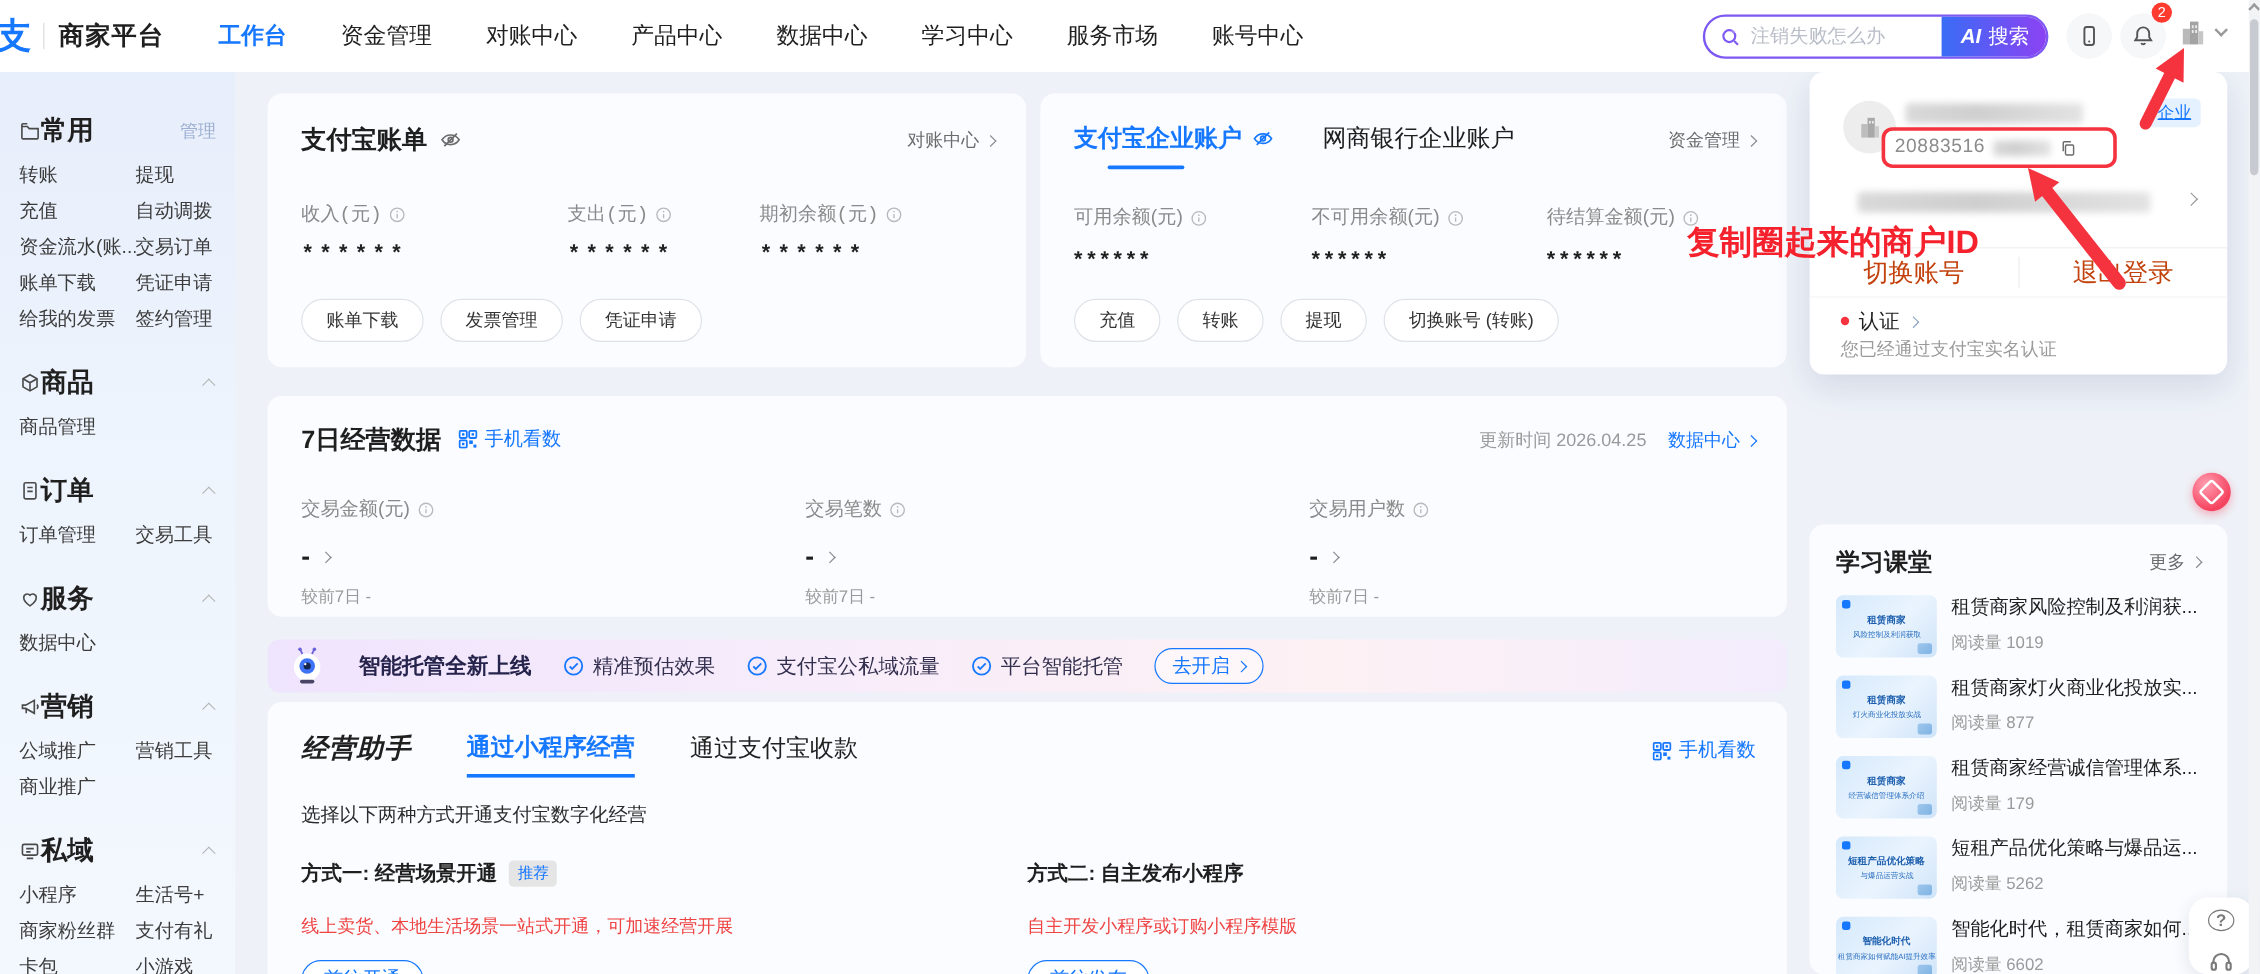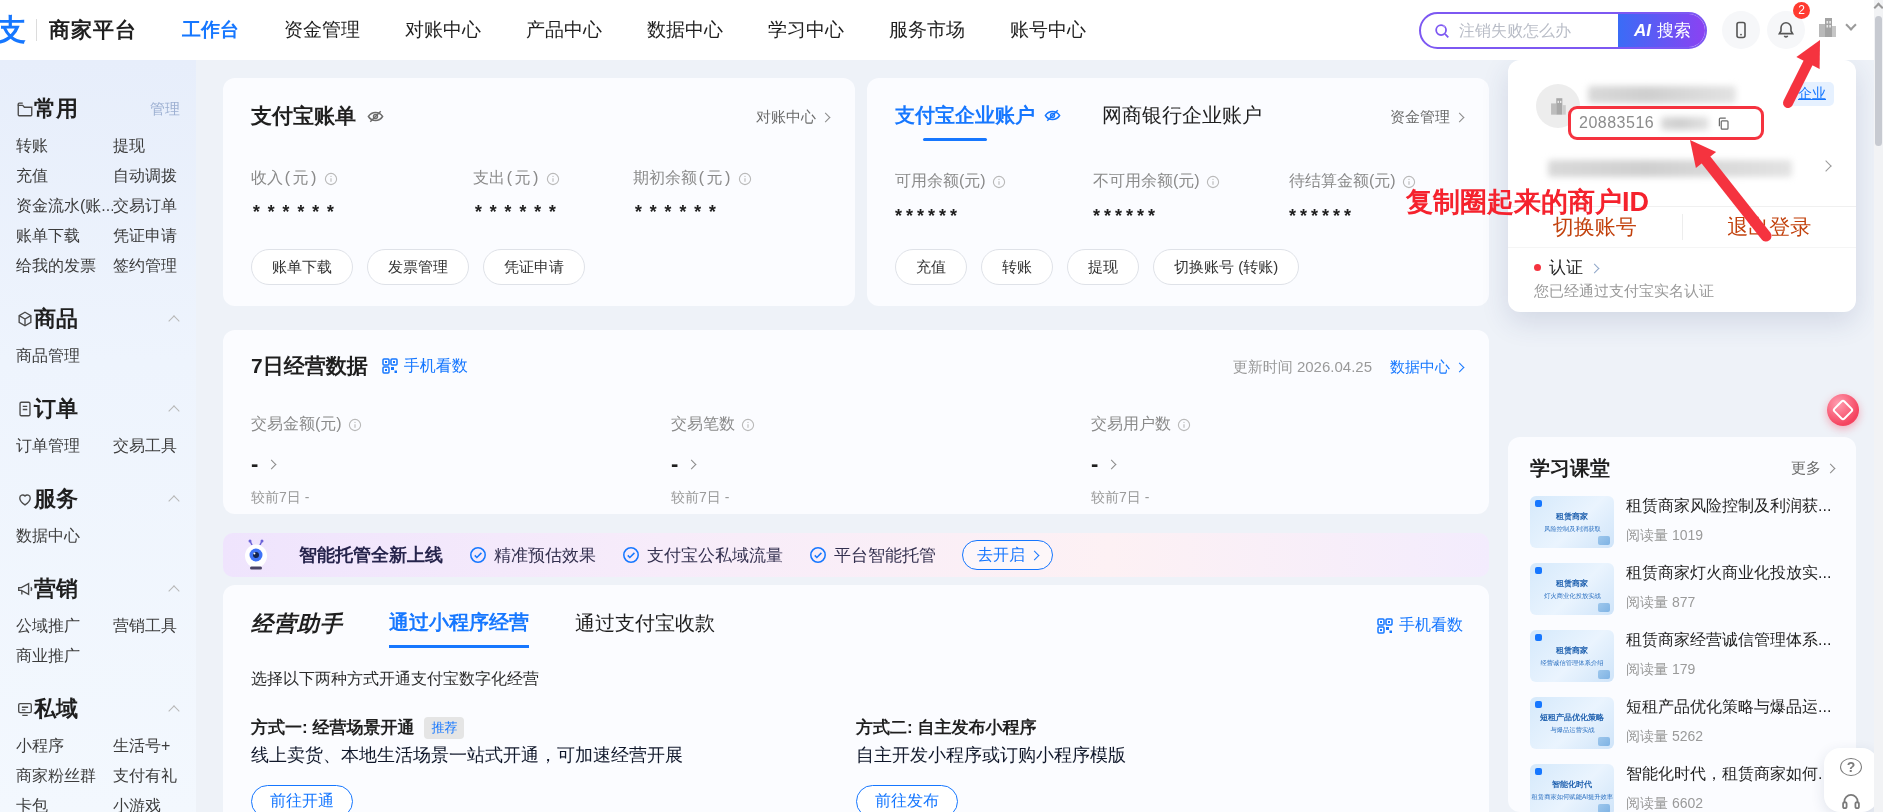--- a/index.html
+++ b/index.html
@@ -89,21 +89,21 @@
   .as-title { font-size:22px; font-weight:bold; font-style:italic; letter-spacing:1px; }
   .as-tab { font-size:20px; color:#1f1f1f; cursor:pointer; padding-bottom:2px; }
   .as-tab.active { color:#1677ff; font-weight:bold; border-bottom:3px solid #1677ff; padding-bottom:9px; margin-bottom:-9px; }
   .as-phone { position:absolute; right:26px; top:30px; }
   .as-sub { margin-top:30px; font-size:16px; color:#2b2b2b; }
   .as-cols { display:flex; margin-top:26px; }
   .as-col { width:624px; }
   .as-name-row { display:flex; align-items:flex-end; gap:10px; }
   .as-name { font-size:17px; font-weight:bold; }
   .as-badge { font-size:13px; color:#1677ff; background:#e5e5e5; padding:2px 7px; border-radius:4px; }
-  .as-desc { margin-top:4px; font-size:18px; color:#0f172a; }
+  .as-desc { margin-top:24px; font-size:15px; color:#ef4444; }
   .as-btn { margin-top:18px; width:max-content; height:33px; padding:0 18px; border:1.5px solid #1677ff; border-radius:17px; color:#1677ff; font-size:16px; display:flex; align-items:center; cursor:pointer; background:#fff; }
 
   
   .profile-card { position:absolute; left:1508px; top:60px; width:348px; height:252px; background:#fff; border-radius:12px; box-shadow:0 10px 28px rgba(40,60,110,.14); z-index:20; }
   .avatar { position:absolute; left:28px; top:24px; width:44px; height:44px; border-radius:50%; background:#ededed; display:flex; align-items:center; justify-content:center; }
   .blur-strip { background:linear-gradient(90deg,#d9d9d9,#cfcfcf 40%,#e3e3e3); filter:blur(3px); border-radius:3px; }
   .name-blur { position:absolute; left:80px; top:26px; width:148px; height:17px; }
   .ent-badge { position:absolute; right:22px; top:22px; font-size:14px; color:#1677ff; background:#e6f1ff; padding:3px 8px; border-radius:5px; text-decoration:underline; cursor:pointer; }
   .id-box { position:absolute; left:60px; top:46px; width:196px; height:34px; border:3px solid #f5333f; border-radius:9px; display:flex; align-items:center; padding:0 8px; gap:7px; background:#fff; }
   .id-text { font-size:16px; color:#8c8c8c; letter-spacing:.5px; }

